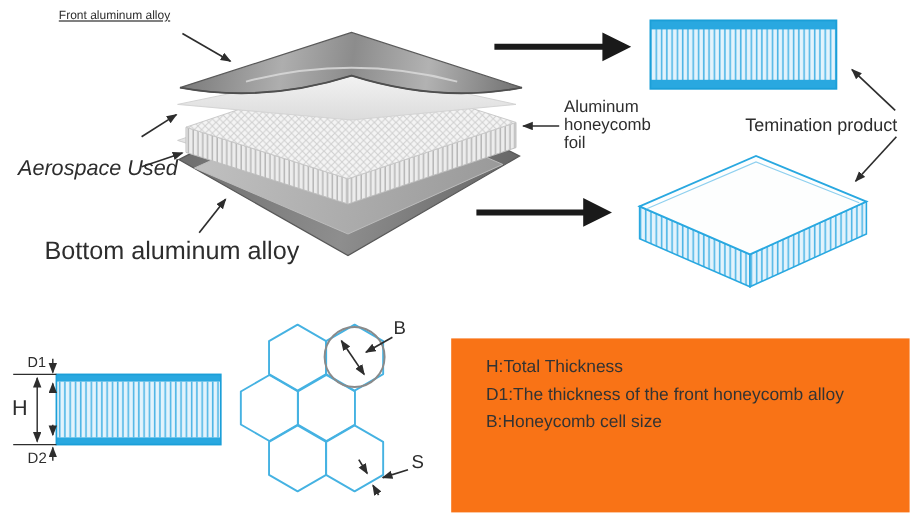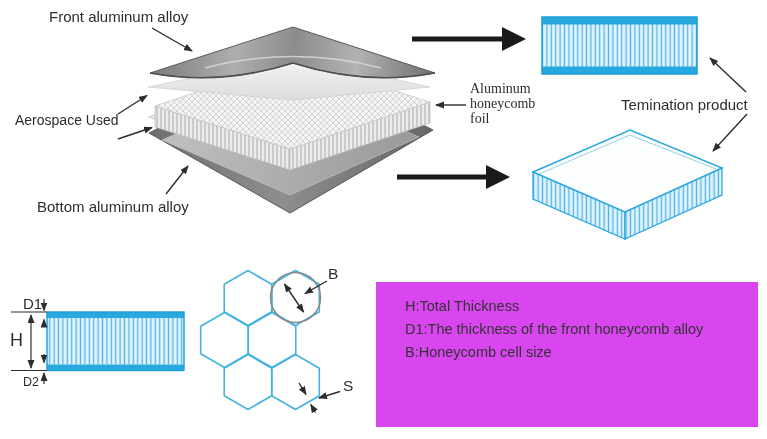--- a/index.html
+++ b/index.html
@@ -2,33 +2,33 @@
 <html><head>
 <meta charset="utf-8">
 <style>
   html,body{margin:0;padding:0;background:#ffffff;}
   .stage{
     position:relative;width:767px;height:439px;background:#ffffff;overflow:hidden;
     font-family:"Liberation Sans", sans-serif;color:#2d2d2d;
   }
   .stage svg{position:absolute;left:0;top:0;}
   .lbl{position:absolute;white-space:nowrap;color:#2d2d2d;}
-  .lbl-front{left:49px;top:8px;font-size:15px;}
-  .lbl-adhesive{left:15px;top:113px;font-size:14px;line-height:15px;}
-  .lbl-bottom{left:37px;top:198px;font-size:15px;}
-  .lbl-core{left:470px;top:81px;font-size:14px;line-height:15px;font-family:Liberation Serif, serif;}
+  .lbl-front{left:49px;top:8px;font-size:10px;text-decoration:underline;}
+  .lbl-adhesive{left:15px;top:133px;font-size:18px;line-height:15px;font-style:italic;}
+  .lbl-bottom{left:37px;top:198px;font-size:21px;}
+  .lbl-core{left:470px;top:81px;font-size:14px;line-height:15px;}
   .lbl-temination{left:621px;top:96px;font-size:15px;}
-  .lbl-d1{left:23px;top:295px;font-size:15px;}
+  .lbl-d1{left:23px;top:295px;font-size:12px;}
   .lbl-h{left:10px;top:330px;font-size:18px;}
   .lbl-d2{left:23px;top:375px;font-size:12.5px;}
   .lbl-b{left:328px;top:265px;font-size:15.5px;}
   .lbl-s{left:343px;top:377px;font-size:15.5px;}
   .legend{
     position:absolute;left:376px;top:282px;width:382px;height:145px;
-    background:#d946ef;box-sizing:border-box;padding:13px 6px 0 29px;
+    background:#f97316;box-sizing:border-box;padding:13px 6px 0 29px;
   }
   .legend .item{font-size:14.5px;line-height:23.2px;color:#333333;white-space:nowrap;}
 </style>
 </head>
 <body>
 
 <div class="stage">
 
   <svg width="767" height="439" viewBox="0 0 767 439">
     <defs>

